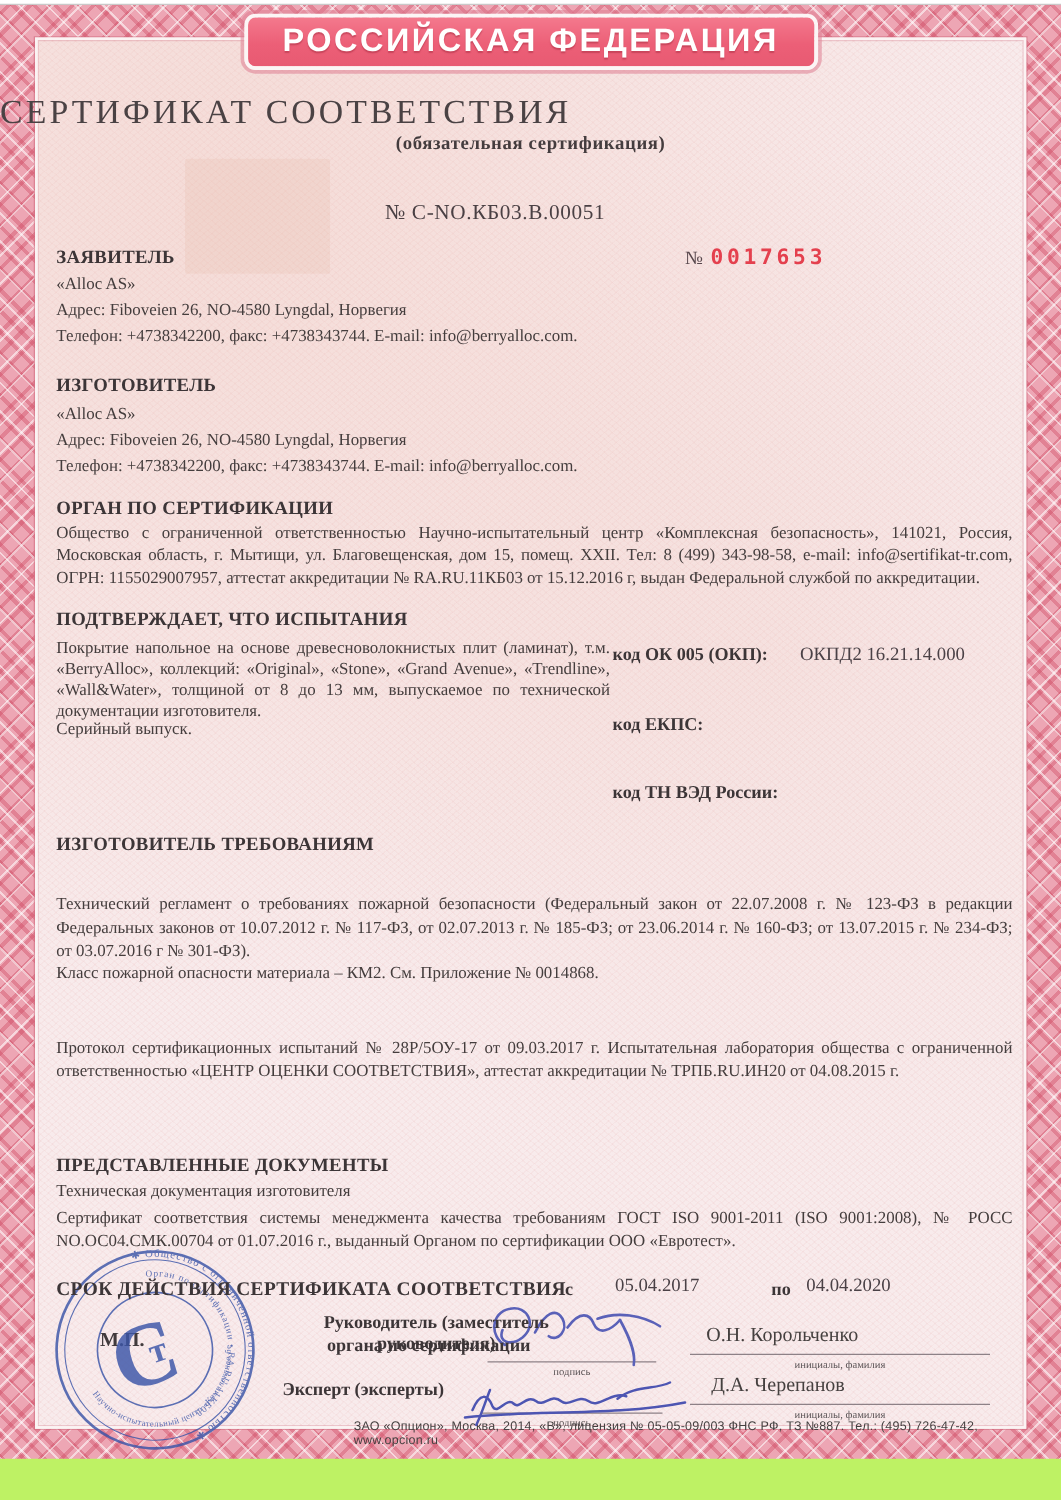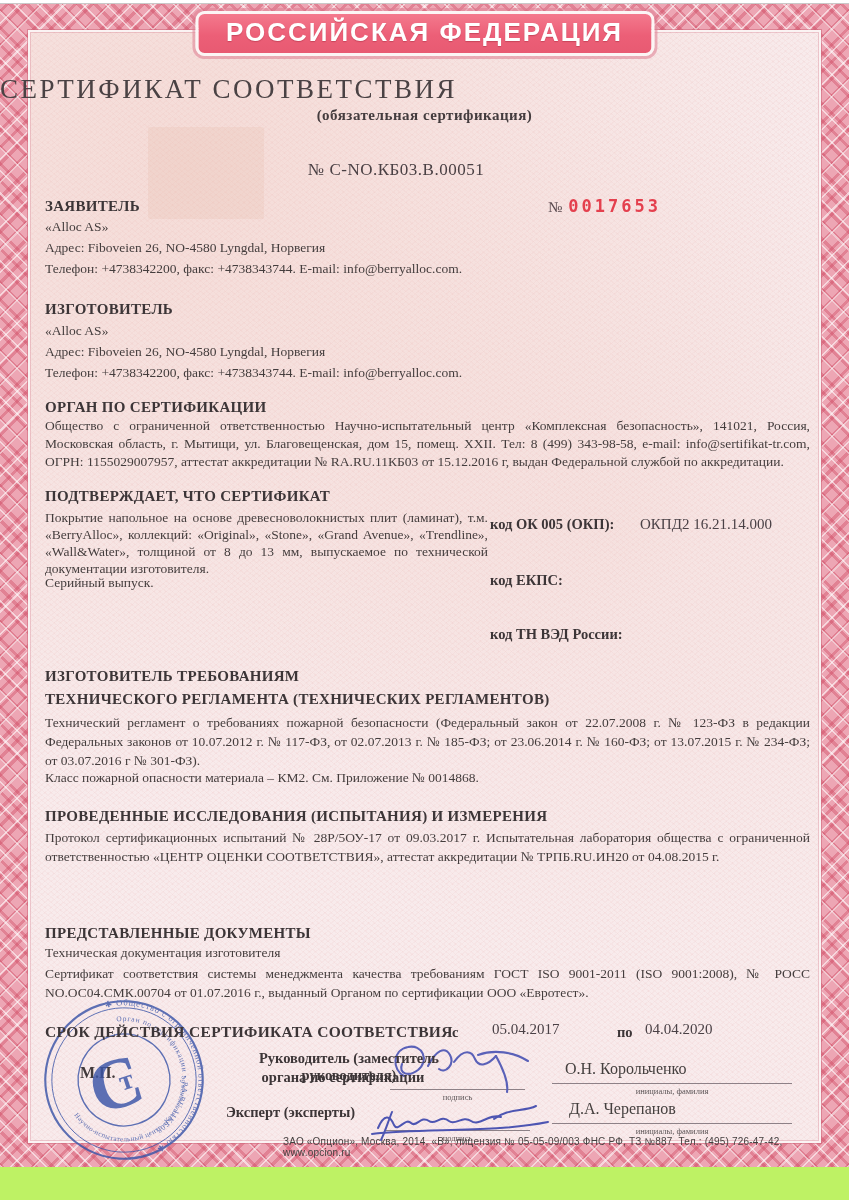--- a/index.html
+++ b/index.html
@@ -104,34 +104,32 @@
   <div class="abs b" style="left:45px; top:257px;">Телефон: +4738342200, факс: +4738343744.  E-mail: info@berryalloc.com.</div>
 
   <div class="abs h" style="left:45px; top:297px;">ИЗГОТОВИТЕЛЬ</div>
   <div class="abs b" style="left:45px; top:319px;">«Alloc AS»</div>
   <div class="abs b" style="left:45px; top:340px;">Адрес: Fiboveien 26, NO-4580  Lyngdal, Норвегия</div>
   <div class="abs b" style="left:45px; top:361px;">Телефон: +4738342200, факс: +4738343744.  E-mail: info@berryalloc.com.</div>
 
   <div class="abs h" style="left:45px; top:395px;">ОРГАН ПО СЕРТИФИКАЦИИ</div>
   <div class="abs para" style="left:45px; top:413px; width:765px;">Общество с ограниченной ответственностью Научно-испытательный центр «Комплексная безопасность», 141021, Россия, Московская область, г. Мытищи, ул. Благовещенская, дом 15, помещ. XXII. Тел: 8 (499) 343-98-58, e-mail: info@sertifikat-tr.com, ОГРН: 1155029007957, аттестат аккредитации № RA.RU.11КБ03 от 15.12.2016 г, выдан Федеральной службой по аккредитации.</div>
 
-  <div class="abs h" style="left:45px; top:484px;">ПОДТВЕРЖДАЕТ, ЧТО СЕРТИФИКАТ</div>
+  <div class="abs h" style="left:45px; top:484px;">ПОДТВЕРЖДАЕТ, ЧТО ИСПЫТАНИЯ</div>
   <div class="abs para" style="left:45px; top:505px; width:443px; line-height:17px;">Покрытие напольное на основе древесноволокнистых плит (ламинат), т.м. «BerryAlloc», коллекций: «Original», «Stone», «Grand Avenue», «Trendline», «Wall&amp;Water», толщиной от 8 до 13 мм, выпускаемое по технической документации изготовителя.</div>
   <div class="abs b" style="left:45px; top:571px;">Серийный выпуск.</div>
   <div class="abs codelbl" style="left:490px; top:512px;">код ОК 005 (ОКП):</div>
   <div class="abs codeval" style="left:640px; top:512px;">ОКПД2 16.21.14.000</div>
   <div class="abs codelbl" style="left:490px; top:568px;">код ЕКПС:</div>
   <div class="abs codelbl" style="left:490px; top:622px;">код ТН ВЭД России:</div>
 
   <div class="abs h" style="left:45px; top:664px;">ИЗГОТОВИТЕЛЬ ТРЕБОВАНИЯМ</div>
-  <div class="abs h" style="left:45px; top:687px;">ТЕХНИЧЕСКОГО РЕГЛАМЕНТА (ТЕХНИЧЕСКИХ РЕГЛАМЕНТОВ)</div>
   <div class="abs para" style="left:45px; top:709px; width:765px; line-height:19px;">Технический регламент о требованиях пожарной безопасности (Федеральный закон от 22.07.2008 г. № 123-ФЗ в редакции Федеральных законов от 10.07.2012 г.  № 117-ФЗ, от 02.07.2013 г. № 185-ФЗ; от 23.06.2014 г. № 160-ФЗ; от 13.07.2015 г. № 234-ФЗ; от 03.07.2016 г № 301-ФЗ).</div>
   <div class="abs b" style="left:45px; top:766px;">Класс пожарной опасности материала  – КМ2. См. Приложение № 0014868.</div>
 
-  <div class="abs h" style="left:45px; top:804px;">ПРОВЕДЕННЫЕ ИССЛЕДОВАНИЯ (ИСПЫТАНИЯ) И ИЗМЕРЕНИЯ</div>
   <div class="abs para" style="left:45px; top:824px; width:765px; line-height:19px;">Протокол сертификационных испытаний № 28Р/5ОУ-17 от 09.03.2017 г. Испытательная лаборатория общества с ограниченной ответственностью  «ЦЕНТР ОЦЕНКИ СООТВЕТСТВИЯ», аттестат аккредитации № ТРПБ.RU.ИН20 от 04.08.2015 г.</div>
 
   <div class="abs h" style="left:45px; top:921px;">ПРЕДСТАВЛЕННЫЕ ДОКУМЕНТЫ</div>
   <div class="abs b" style="left:45px; top:941px;">Техническая документация изготовителя</div>
   <div class="abs para" style="left:45px; top:960px; width:765px; line-height:19px;">Сертификат соответствия системы менеджмента качества требованиям ГОСТ ISO 9001-2011 (ISO 9001:2008), № РОСС NO.ОС04.СМК.00704 от 01.07.2016 г., выданный Органом по сертификации ООО «Евротест».</div>
 
   <div class="abs h" style="left:45px; top:1019px; font-size:15.5px; z-index:6;">СРОК ДЕЙСТВИЯ СЕРТИФИКАТА СООТВЕТСТВИЯ</div>
   <div class="abs codelbl" style="left:452px; top:1020px;">с</div>
   <div class="abs codeval" style="left:492px; top:1017px;">05.04.2017</div>
   <div class="abs codelbl" style="left:617px; top:1020px;">по</div>

